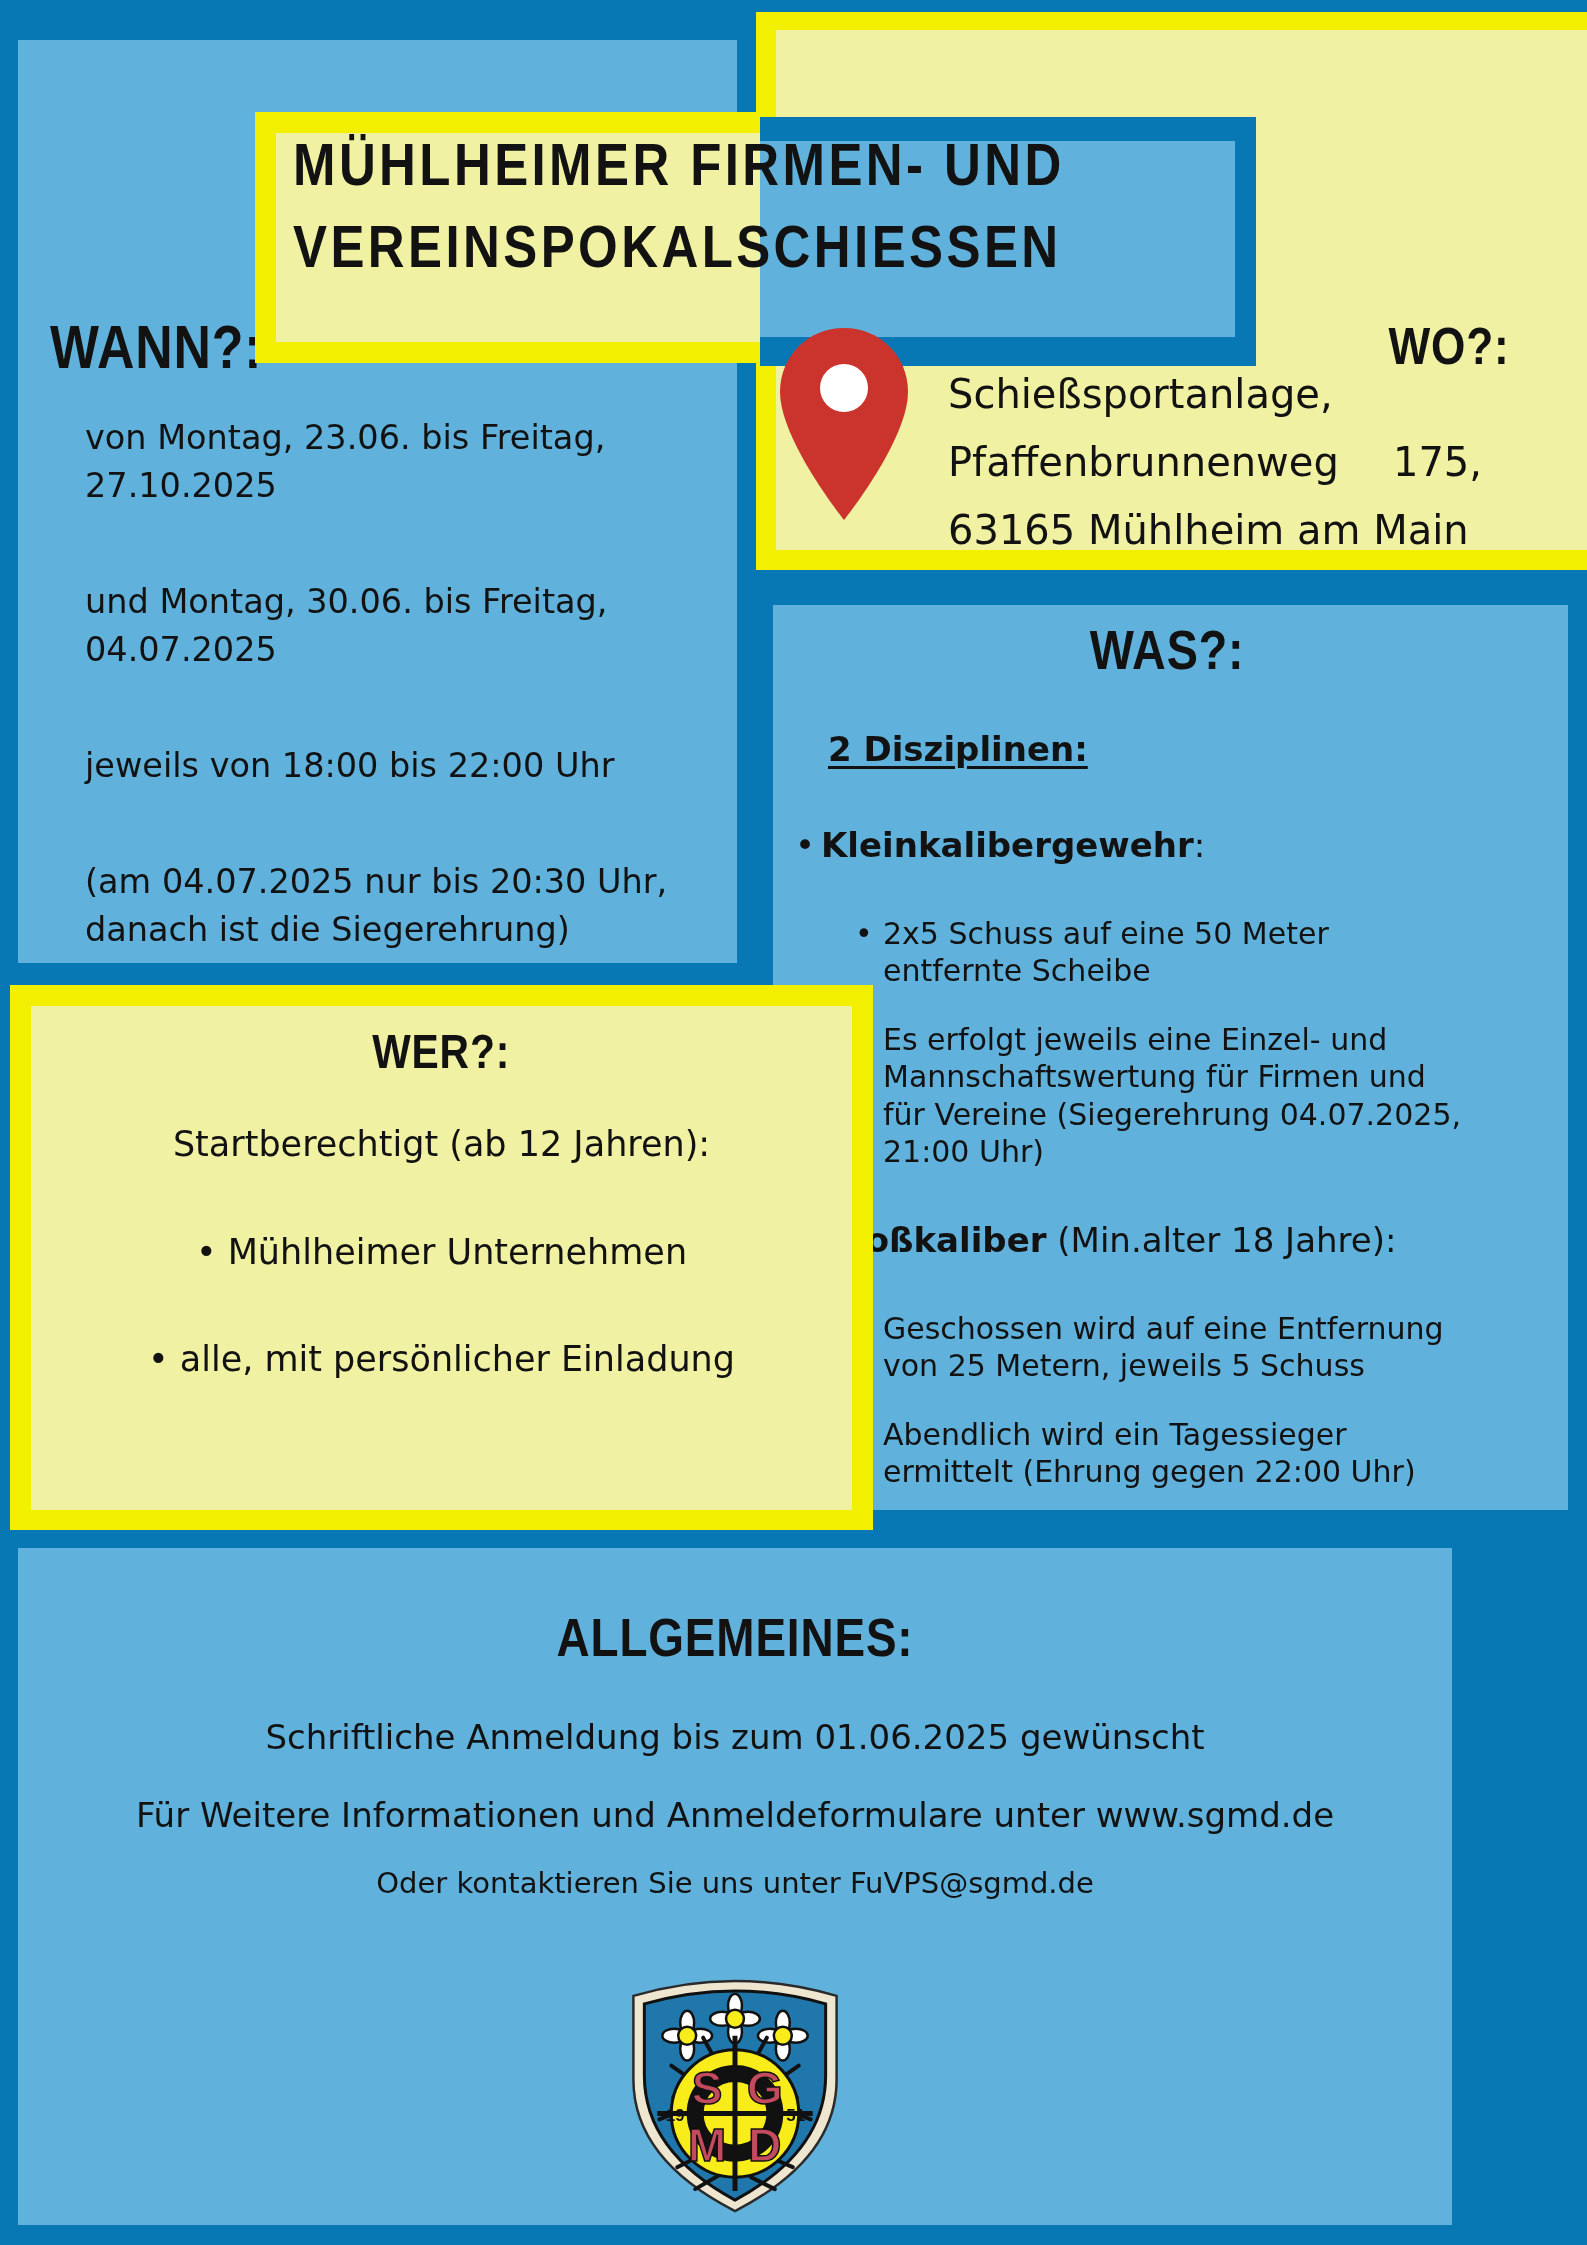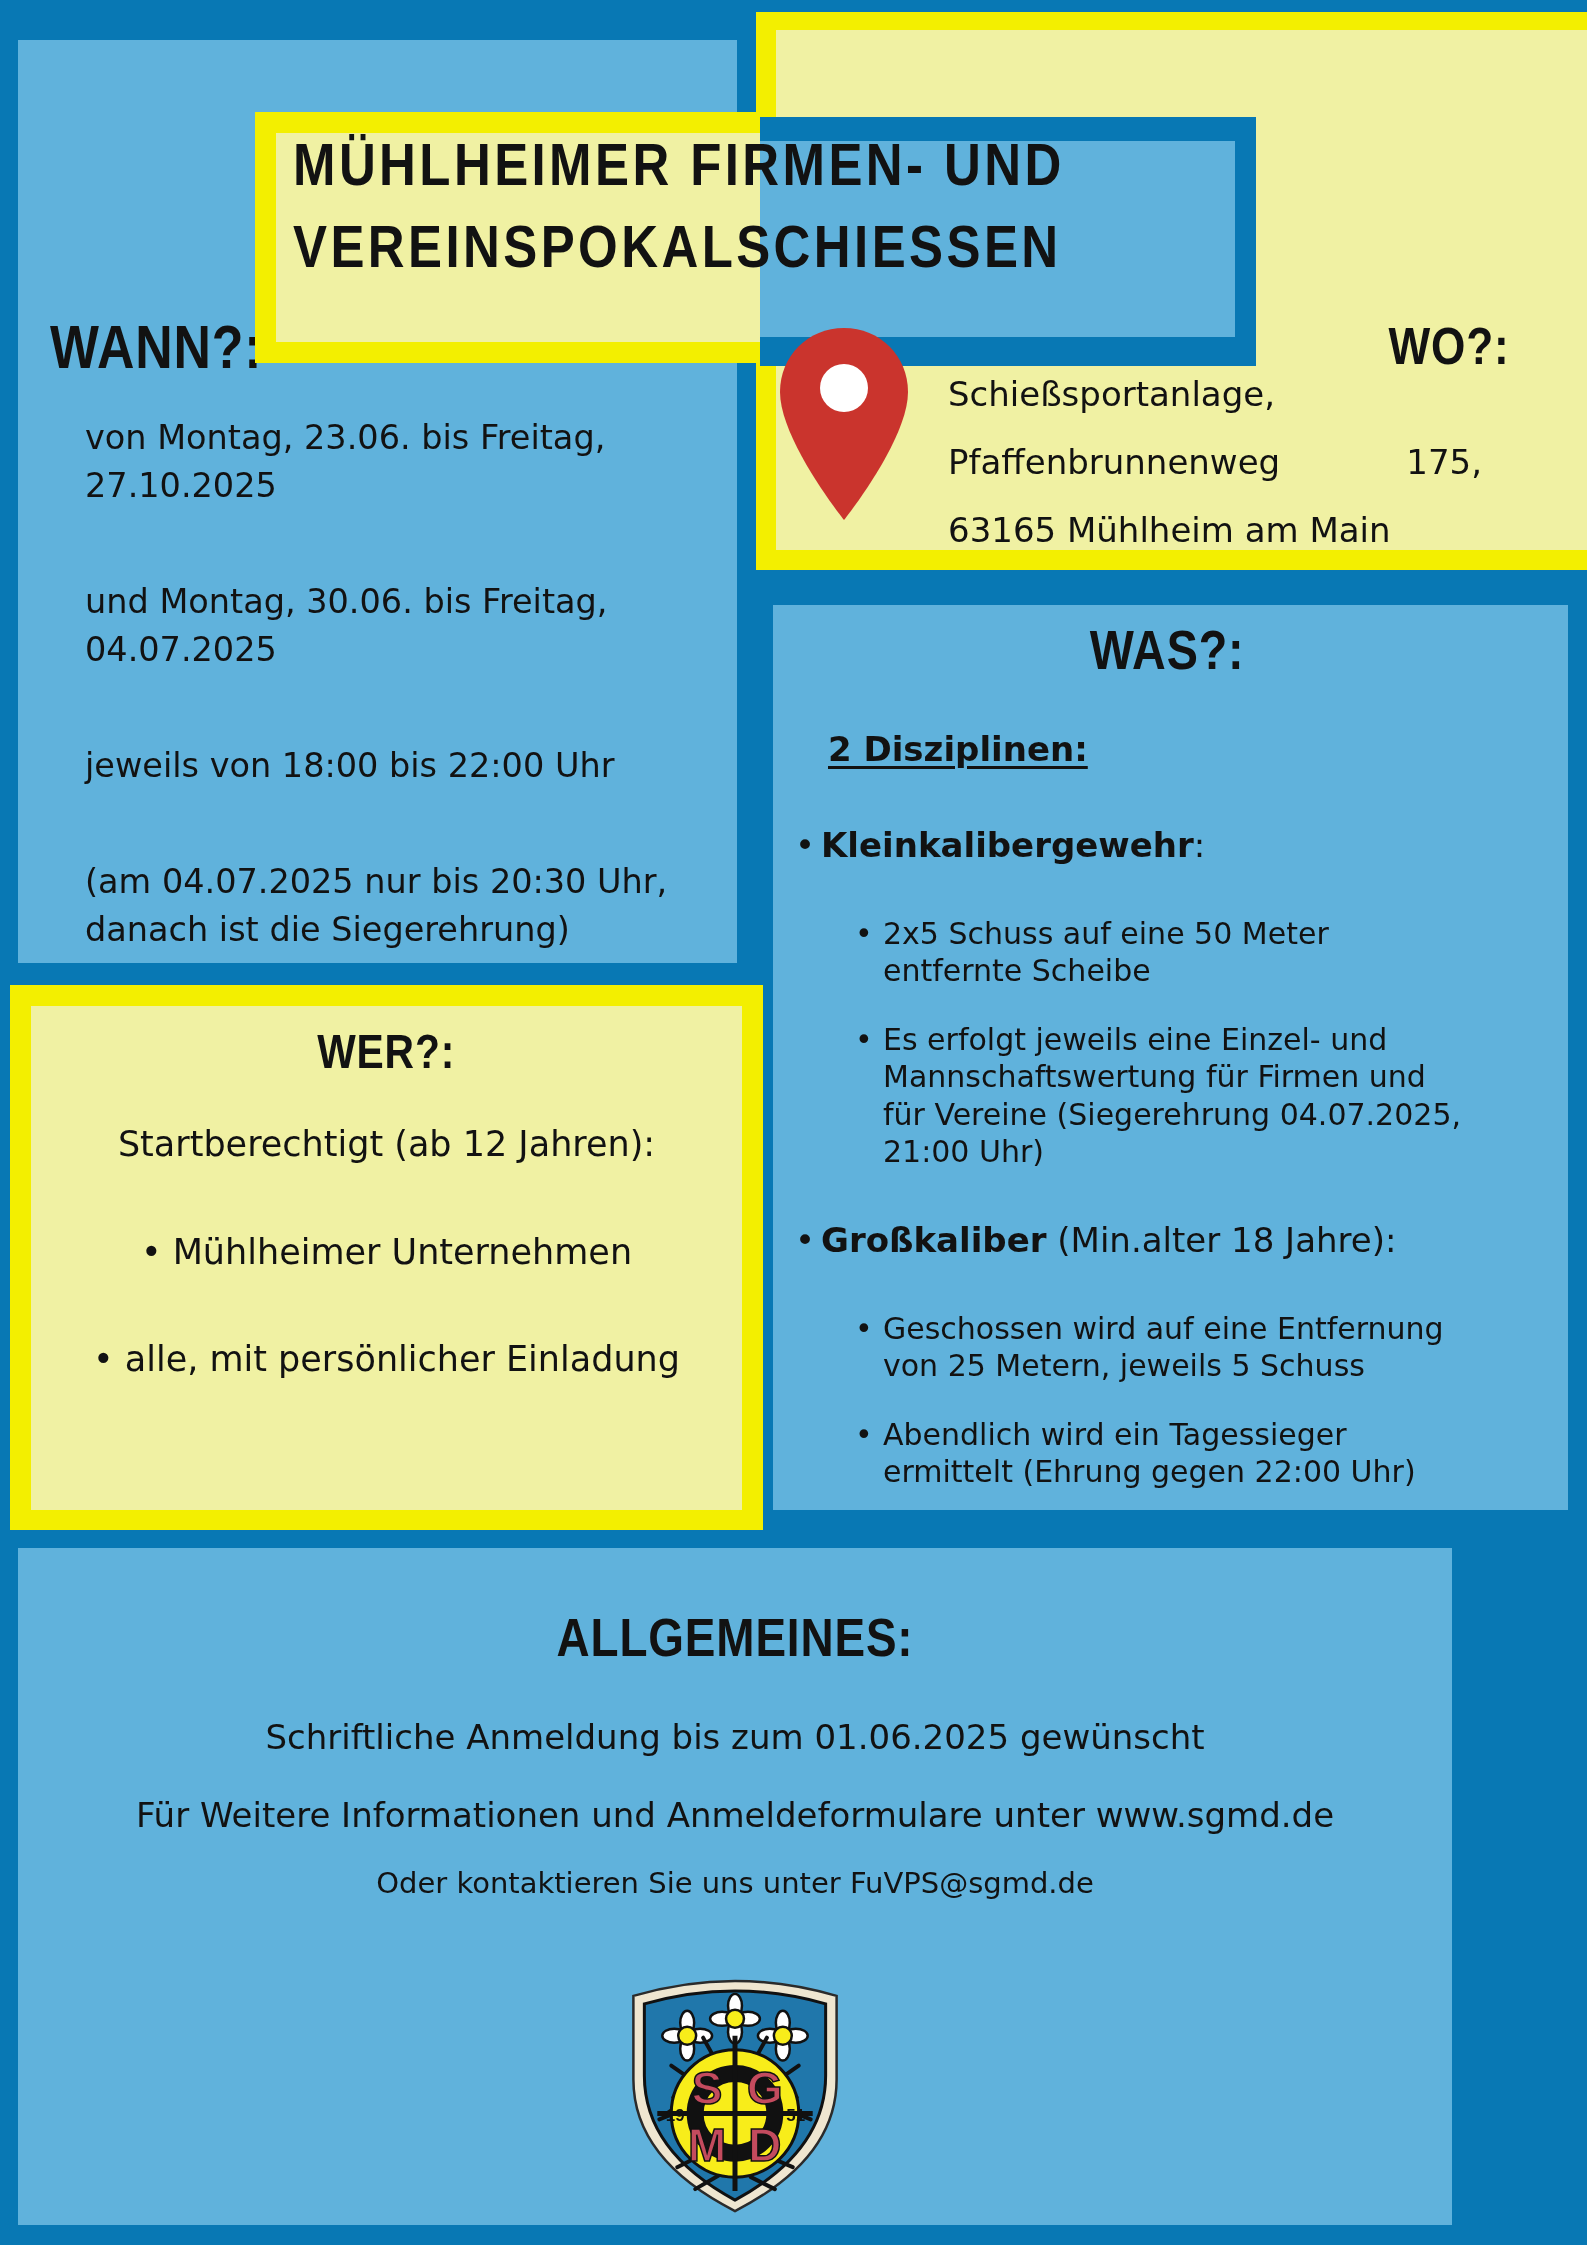--- a/index.html
+++ b/index.html
@@ -23,21 +23,21 @@
   }
   .abs{position:absolute;}
 
   
   .panel-wann{left:18px;top:40px;width:719px;height:923px;background:var(--lblue);}
   .panel-wo{left:756px;top:12px;width:831px;height:558px;background:var(--yellow);}
   .panel-wo-inner{position:absolute;left:20px;top:18px;right:0;bottom:20px;background:var(--pyellow);}
   .panel-was{left:749px;top:577px;width:838px;height:951px;background:var(--blue);}
   .panel-was-inner{position:absolute;left:24px;top:28px;right:19px;bottom:18px;background:var(--lblue);
     padding:0 26px 0 20px;}
-  .panel-wer{left:10px;top:985px;width:753px;height:545px;background:var(--yellow);padding-left:17px;}
+  .panel-wer{left:10px;top:985px;width:863px;height:545px;background:var(--yellow);padding-left:17px;}
   .panel-wer-inner{position:absolute;left:21px;top:21px;right:21px;bottom:20px;background:var(--pyellow);
     text-align:center;}
   .panel-allg{left:18px;top:1548px;width:1434px;height:677px;background:var(--lblue);text-align:center;}
 
   
   .title-left{left:255px;top:112px;width:505px;height:251px;background:var(--yellow);z-index:4;}
   .title-left-inner{position:absolute;left:21px;top:21px;right:0;bottom:21px;background:var(--pyellow);}
   .title-right{left:760px;top:117px;width:496px;height:249px;background:var(--blue);z-index:4;}
   .title-right-inner{position:absolute;left:0;top:24px;width:475px;height:196px;background:var(--lblue);}
   .title-text{left:293px;top:124px;width:980px;z-index:5;
@@ -52,21 +52,21 @@
   .hd-right{transform-origin:right center;}
 
   
   .wann-heading{left:50px;top:312px;font-size:61px;}
   .wann-body{left:85px;top:414px;width:585px;font-size:33.5px;line-height:48px;}
   .wann-body p{margin:0 0 68px 0;}
 
   
   .wo-heading{right:77px;top:316px;font-size:52px;z-index:6;}
   .pin{left:778px;top:326px;width:132px;height:196px;z-index:6;}
-  .wo-address{left:948px;top:360px;width:534px;font-size:34px;line-height:68px;z-index:6;}
+  .wo-address{left:948px;top:360px;width:534px;font-size:40px;line-height:68px;z-index:6;}
   .wo-line2{display:flex;justify-content:space-between;}
 
   
   .was-h2{text-align:center;margin-top:12px;font-size:55px;line-height:66px;}
   .was-sub{margin-top:35px;font-size:34px;line-height:40px;font-weight:bold;
     text-decoration:underline;text-underline-offset:5px;margin-left:35px;}
   .group-head{font-size:34px;line-height:40px;position:relative;padding-left:28px;}
   .group-head.g1{margin-top:56px;}
   .group-head.g2{margin-top:49px;}
   .group-head::before{content:"•";position:absolute;left:2px;}

